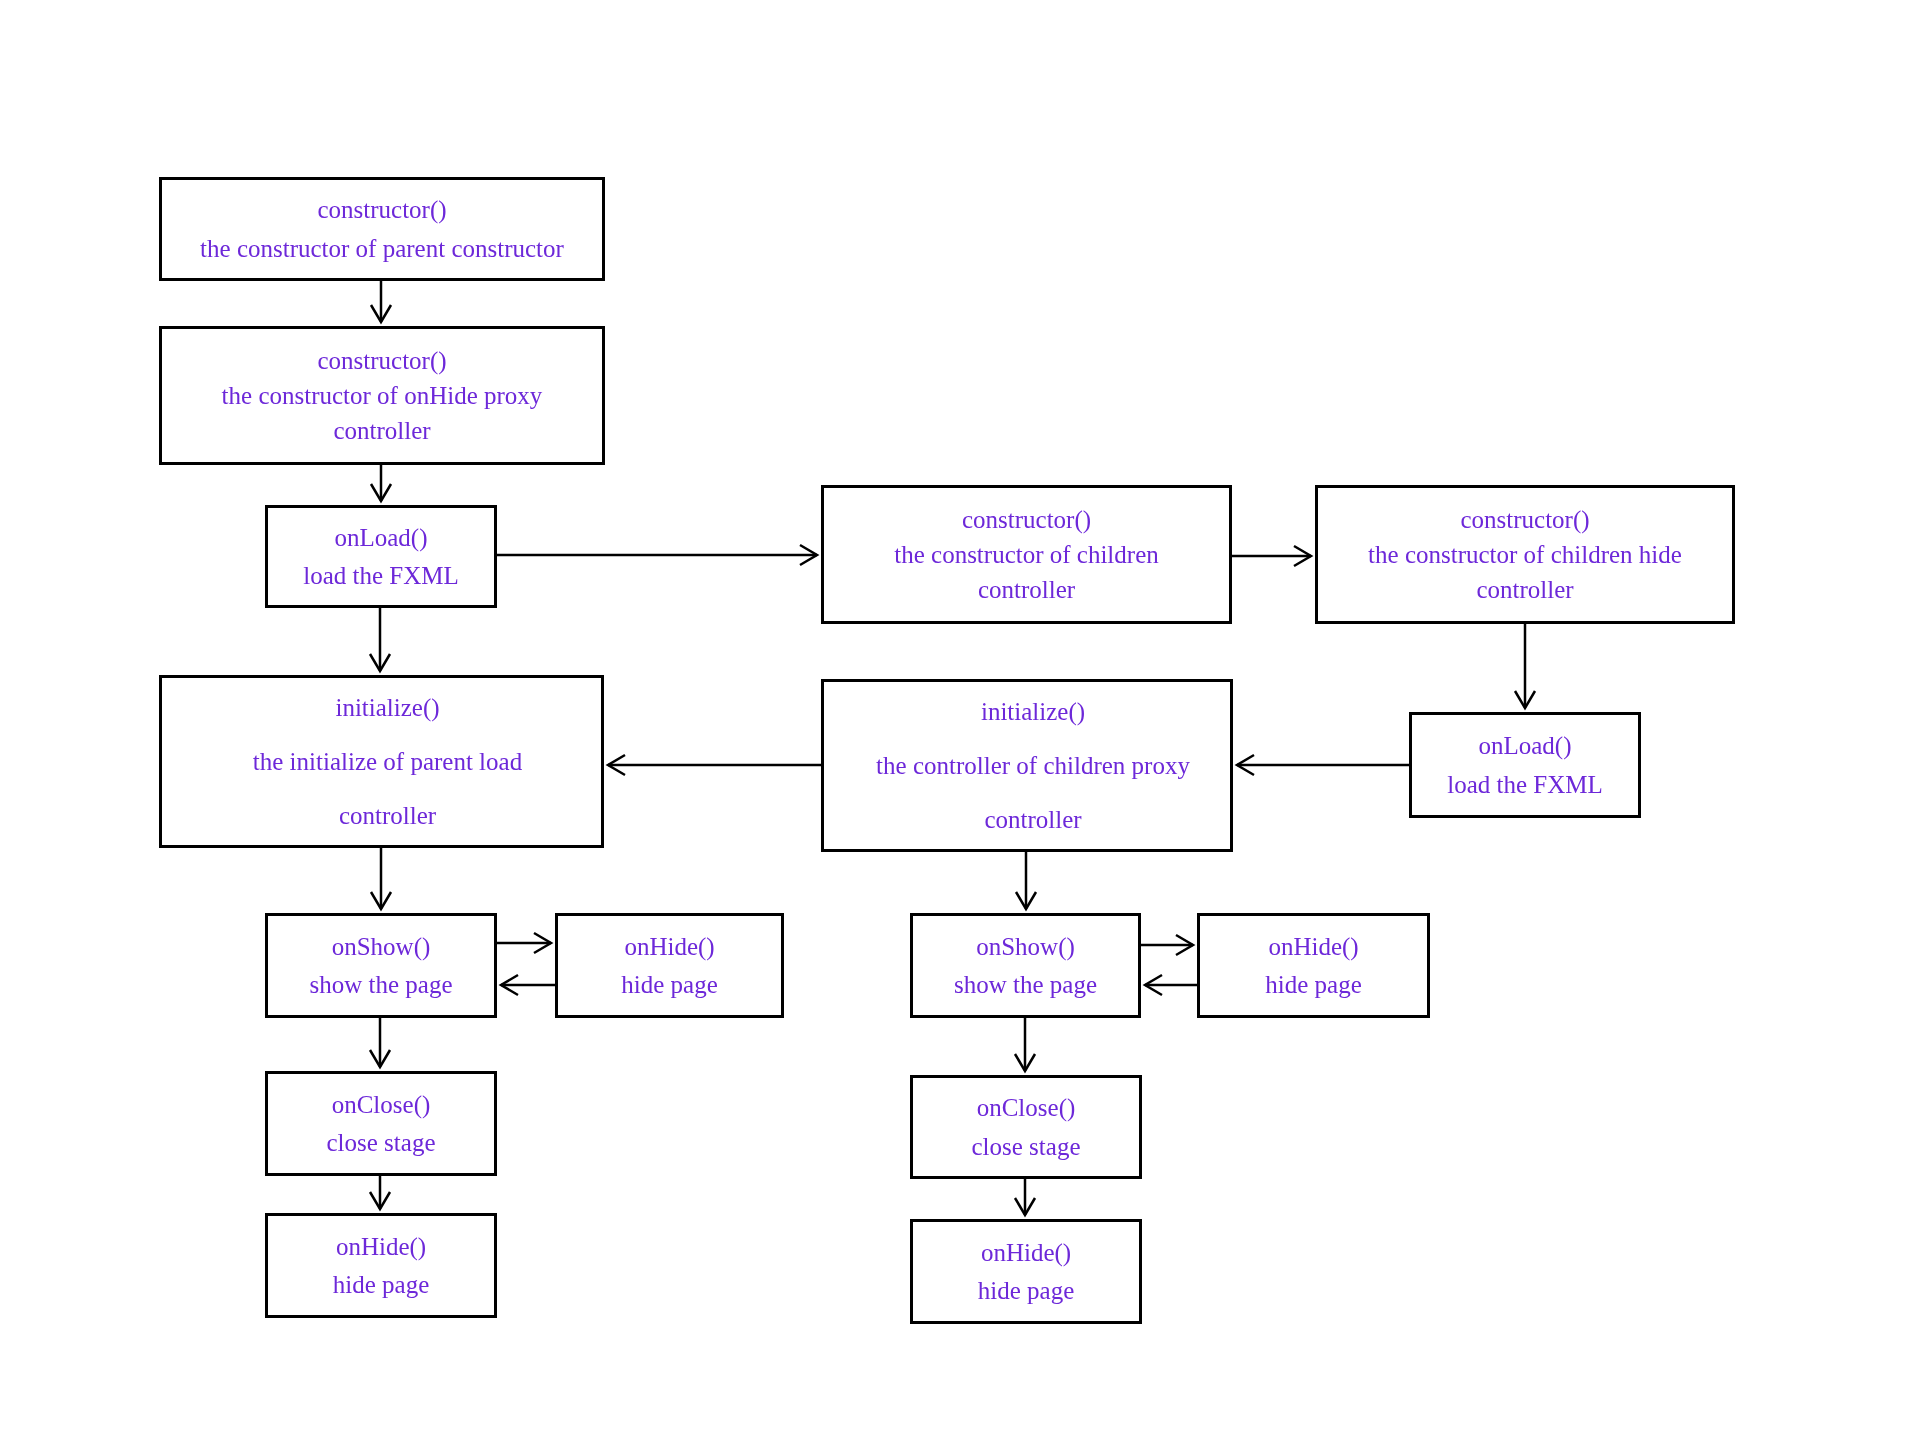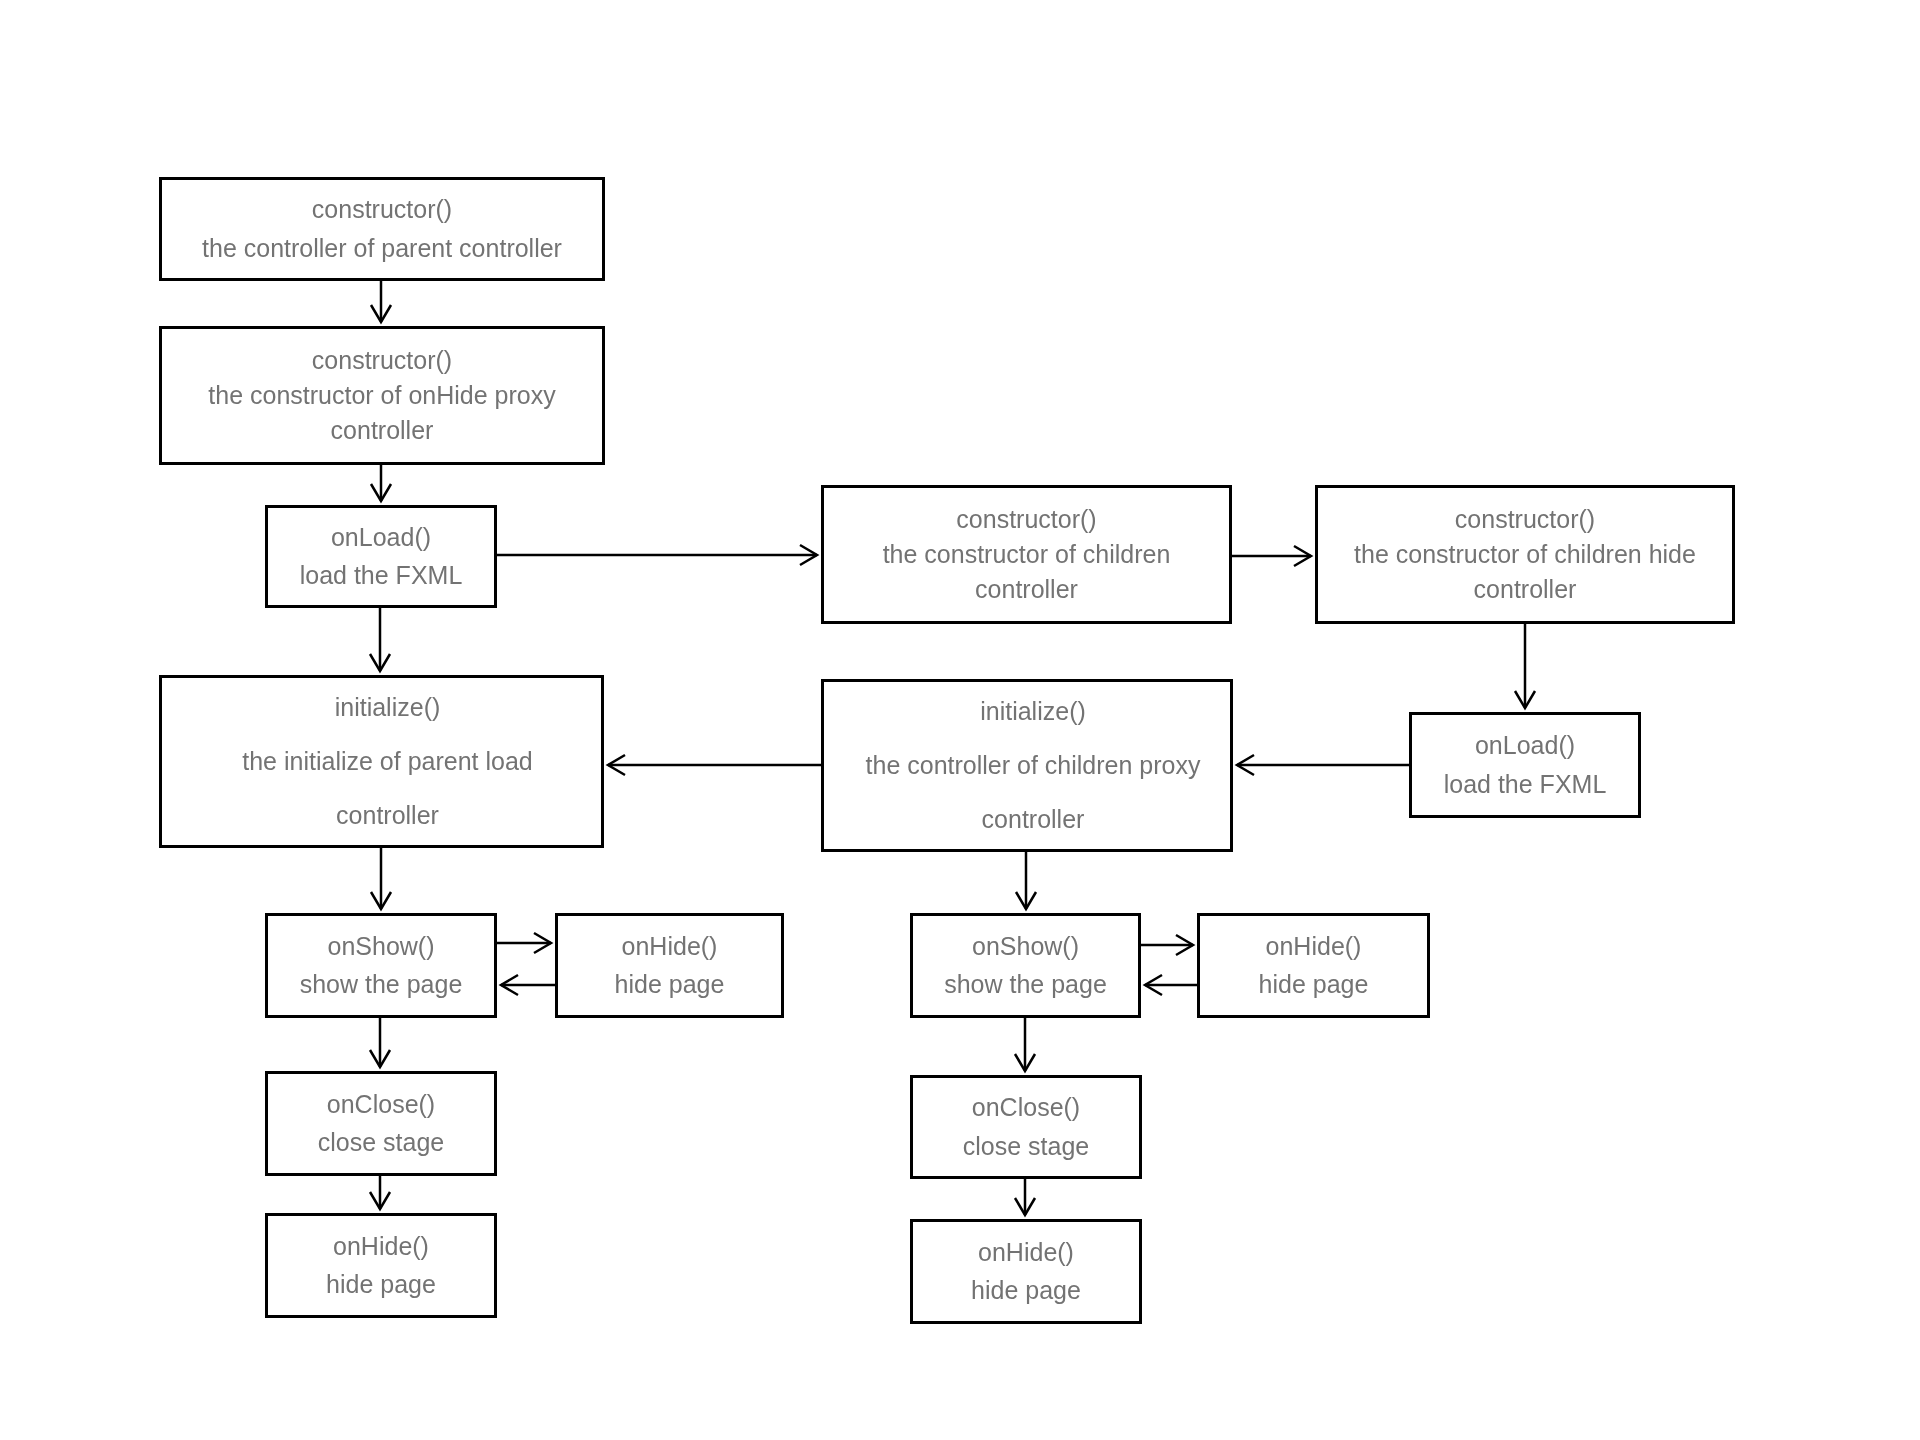--- a/index.html
+++ b/index.html
@@ -5,22 +5,22 @@
   html, body {
     margin: 0;
     padding: 0;
     background: #ffffff;
   }
   .canvas {
     position: relative;
     width: 1920px;
     height: 1440px;
     background: #ffffff;
-    font-family: Liberation Sans, sans-serif;
-    color: #737373;
+    font-family: Liberation Serif, serif;
+    color: #6d28d9;
     overflow: hidden;
   }
   .edges {
     position: absolute;
     left: 0;
     top: 0;
     width: 1920px;
     height: 1440px;
   }
   .node {
@@ -87,21 +87,21 @@
       <line x1="1026" y1="852" x2="1026" y2="909" marker-end="url(#ah)"></line>
       <line x1="1141" y1="945" x2="1193" y2="945" marker-end="url(#ah)"></line>
       <line x1="1197" y1="985" x2="1145" y2="985" marker-end="url(#ah)"></line>
       <line x1="1025" y1="1018" x2="1025" y2="1071" marker-end="url(#ah)"></line>
       <line x1="1025" y1="1179" x2="1025" y2="1215" marker-end="url(#ah)"></line>
     </g>
   </svg>
 
   <div class="node g2" id="n-parent-constructor">
     <div class="nline">constructor()</div>
-    <div class="nline">the controller of parent controller</div>
+    <div class="nline">the constructor of parent constructor</div>
   </div>
 
   <div class="node g3" id="n-parent-proxy-constructor">
     <div class="nline">constructor()</div>
     <div class="nline">the constructor of onHide proxy</div>
     <div class="nline">controller</div>
   </div>
 
   <div class="node g2" id="n-parent-onload">
     <div class="nline">onLoad()</div>

